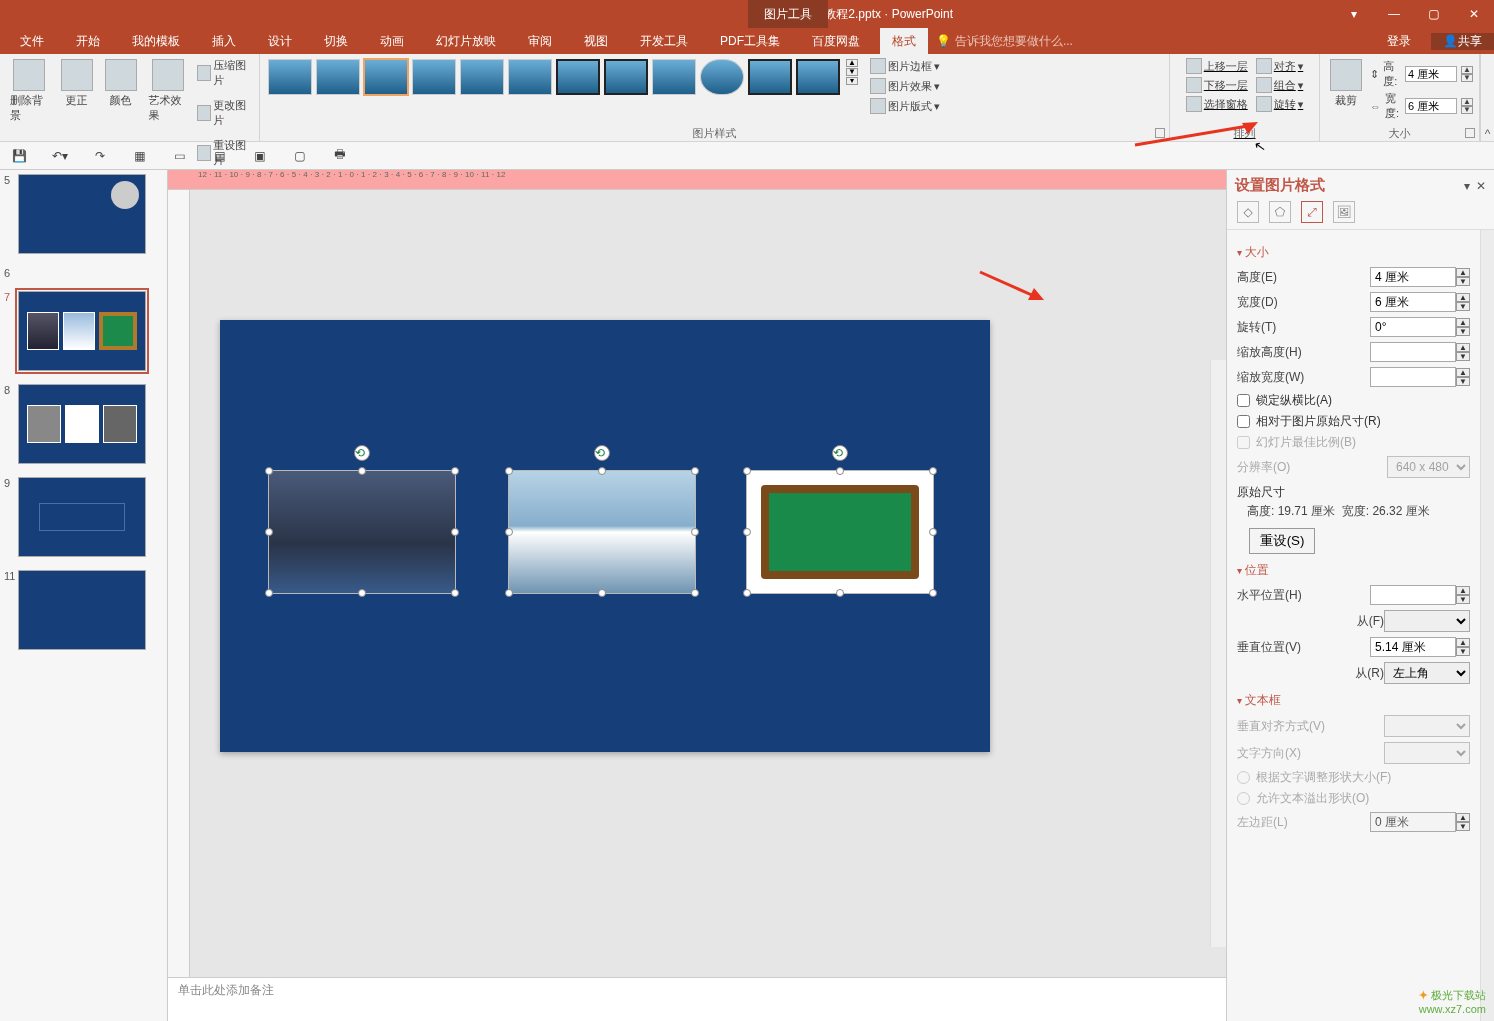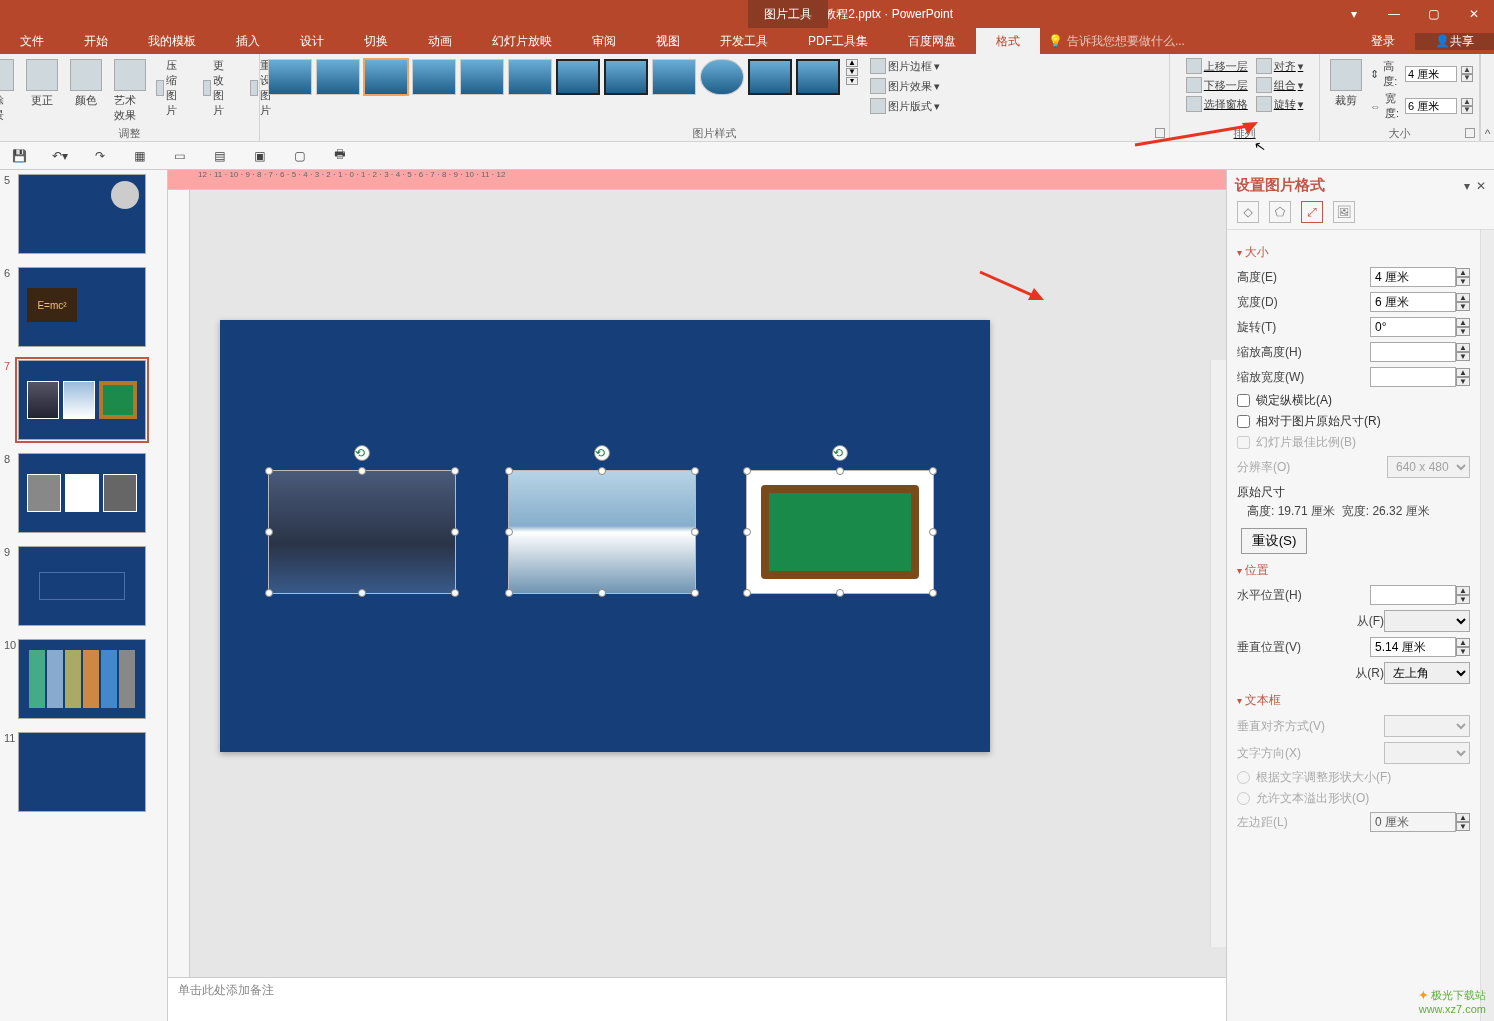--- a/index.html
+++ b/index.html
@@ -8,21 +8,21 @@
 
 .titlebar { height:28px; background:#b7472a; display:flex; align-items:center; color:#fff; font-size:12px; }
 .titlebar .left { width:260px; }
 .titlebar .center { flex:1; text-align:center; }
 .titlebar .tool-tab { position:absolute; left:748px; top:0; width:80px; height:28px; background:#8b3a23; color:#fff; display:flex; align-items:center; justify-content:center; }
 .titlebar .win-controls { position:absolute; right:0; top:0; display:flex; }
 .titlebar .win-controls div { width:40px; height:28px; display:flex; align-items:center; justify-content:center; cursor:pointer; }
 
 
 .tabstrip { height:26px; background:#b7472a; display:flex; align-items:stretch; color:#fff; font-size:12px; }
-.tabstrip .tab { padding:0 20px; display:flex; align-items:center; cursor:pointer; }
+.tabstrip .tab { padding:0 12px; display:flex; align-items:center; cursor:pointer;margin-left:8px; }
 .tabstrip .tab.active { background:#f1f1f1; color:#b7472a; }
 .tabstrip .right { margin-left:auto; display:flex; align-items:center; }
 .tabstrip .tellme { padding:0 8px; color:#e8c4ba; display:flex; align-items:center; gap:4px; }
 
 
 .ribbon { height:88px; background:#f1f1f1; border-bottom:1px solid #d4d4d4; display:flex; position:relative; }
 .rgroup { border-right:1px solid #d4d4d4; height:100%; display:flex; flex-direction:column; align-items:center; padding:3px 6px 1px; }
 .rgroup .body { flex:1; display:flex; align-items:flex-start; gap:4px; }
 .rgroup .label { font-size:11px; color:#666; height:14px; }
 .rgroup .launcher { position:absolute; bottom:3px; right:4px; width:10px; height:10px; border:1px solid #999; }
@@ -161,21 +161,21 @@
           <span>更正</span>
         </div>
       <div class="rbtn big">
           <div class="ico"></div>
           <span>颜色</span>
         </div>
       <div class="rbtn big">
           <div class="ico"></div>
           <span>艺术效果</span>
         </div>
-      <div style="display:flex; flex-direction:row; gap:14px;">
+      <div style="display:flex; flex-direction:column; gap:8px;">
         <div class="rbtn small">
             <div class="ico"></div>
             <span>压缩图片</span>
           </div>
         <div class="rbtn small">
             <div class="ico"></div>
             <span>更改图片</span>
           </div>
         <div class="rbtn small">
             <div class="ico"></div>
@@ -314,40 +314,32 @@
   <div class="qbtn">▤</div>
   <div class="qbtn">▣</div>
   <div class="qbtn">▢</div>
   <div class="qbtn">🖶</div>
 </div>
 
 <div class="main">
 
   <div class="thumbs">
     <div class="thumb"><span class="num">5</span><div class="slide"><div style="position:absolute;right:6px;top:6px;width:28px;height:28px;border-radius:50%;background:#ccc;"></div></div></div>
-    <div class="thumb"><span class="num">6</span><div class="slide"><div style="position:absolute;left:8px;top:20px;width:50px;height:34px;background:#3a2612;color:#f5c06b;font-size:10px;display:flex;align-items:center;justify-content:center;">E=mc²</div></div></div>
+    <div class="thumb"><span class="num">6</span></div>
     <div class="thumb sel"><span class="num" style="color:#c0584a">7</span><div class="slide"><div class="mini">
             <div style="background:linear-gradient(#556,#223);"></div>
             <div style="background:linear-gradient(#9bd,#fff);"></div>
             <div style="background:#1c8a4a;border:4px solid #b07a2a;"></div>
           </div></div></div>
     <div class="thumb"><span class="num">8</span><div class="slide"><div class="mini">
             <div style="background:#888;"></div>
             <div style="background:#fff;"></div>
             <div style="background:#666;"></div>
           </div></div></div>
     <div class="thumb"><span class="num">9</span><div class="slide"><div style="position:absolute;inset:25px 20px;border:1px solid #4a6fa8;"></div></div></div>
-    <div class="thumb"><span class="num">10</span><div class="slide"><div style="position:absolute;inset:10px;display:grid;grid-template-columns:repeat(6,1fr);gap:2px;">
-            <div style="background:#4a8;"></div>
-            <div style="background:#8ac;"></div>
-            <div style="background:#aa6;"></div>
-            <div style="background:#c84;"></div>
-            <div style="background:#48c;"></div>
-            <div style="background:#888;"></div>
-          </div></div></div>
     <div class="thumb"><span class="num">11</span><div class="slide"></div></div>
   </div>
 
   <div class="editor">
     <div class="rulers-h">12 · 11 · 10 · 9 · 8 · 7 · 6 · 5 · 4 · 3 · 2 · 1 · 0 · 1 · 2 · 3 · 4 · 5 · 6 · 7 · 8 · 9 · 10 · 11 · 12</div>
     <div class="work">
       <div class="rulers-v"></div>
       <div class="canvas-wrap">
         <div class="slide-canvas">
 
@@ -457,21 +449,21 @@
       <div class="chk muted">
             <input type="checkbox" disabled="" style="">
             <span>幻灯片最佳比例(B)</span>
           </div>
       <div class="form-row">
             <label class="muted">分辨率(O)</label>
             <select disabled=""><option>640 x 480</option></select>
           </div>
       <div style="margin:6px 0 2px;">原始尺寸</div>
       <div style="padding-left:10px;color:#444;"><span>高度:</span> <span>19.71 厘米</span>&nbsp;&nbsp;<span>宽度:</span> <span>26.32 厘米</span></div>
-      <div style="margin:8px 4px;"><button class="btn">重设(S)</button></div>
+      <div style="margin:8px 12px;"><button class="btn">重设(S)</button></div>
 
       <div class="sect-hd">位置</div>
       <div class="form-row">
             <label>水平位置(H)</label>
             <input type="text" value="" style="">
             <div class="sp">
               <span>▲</span>
               <span>▼</span>
             </div>
           </div>

